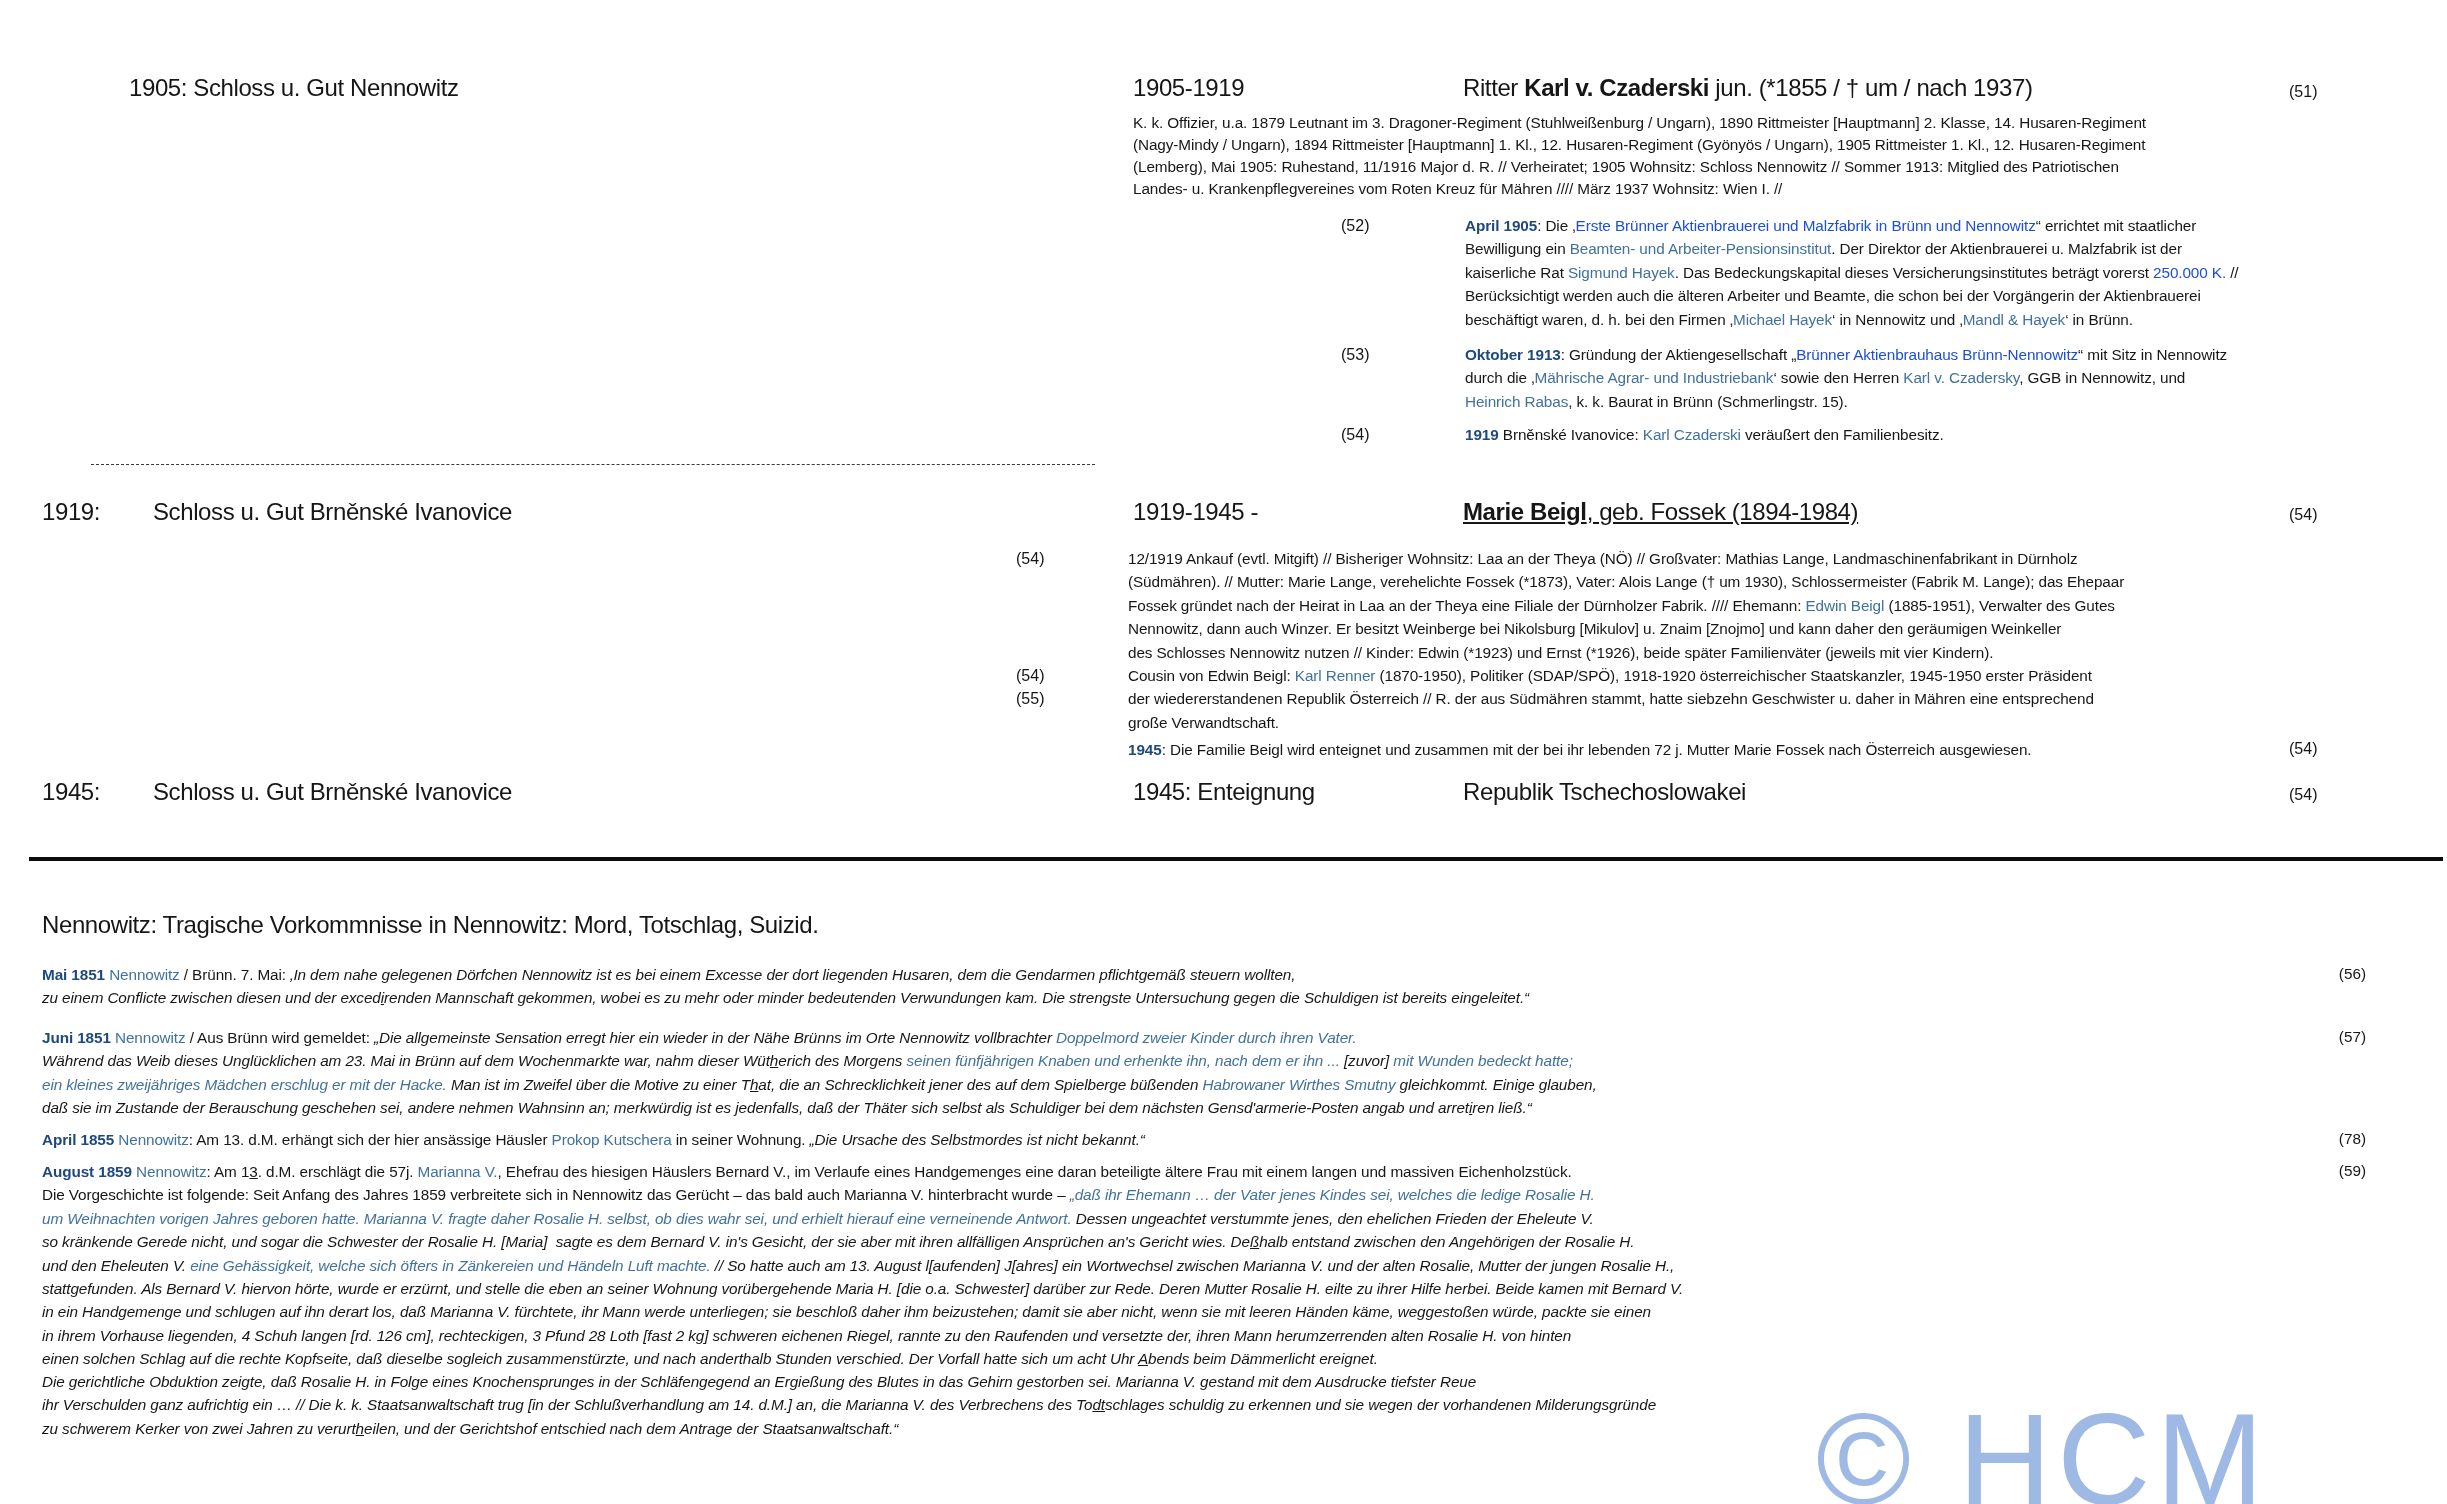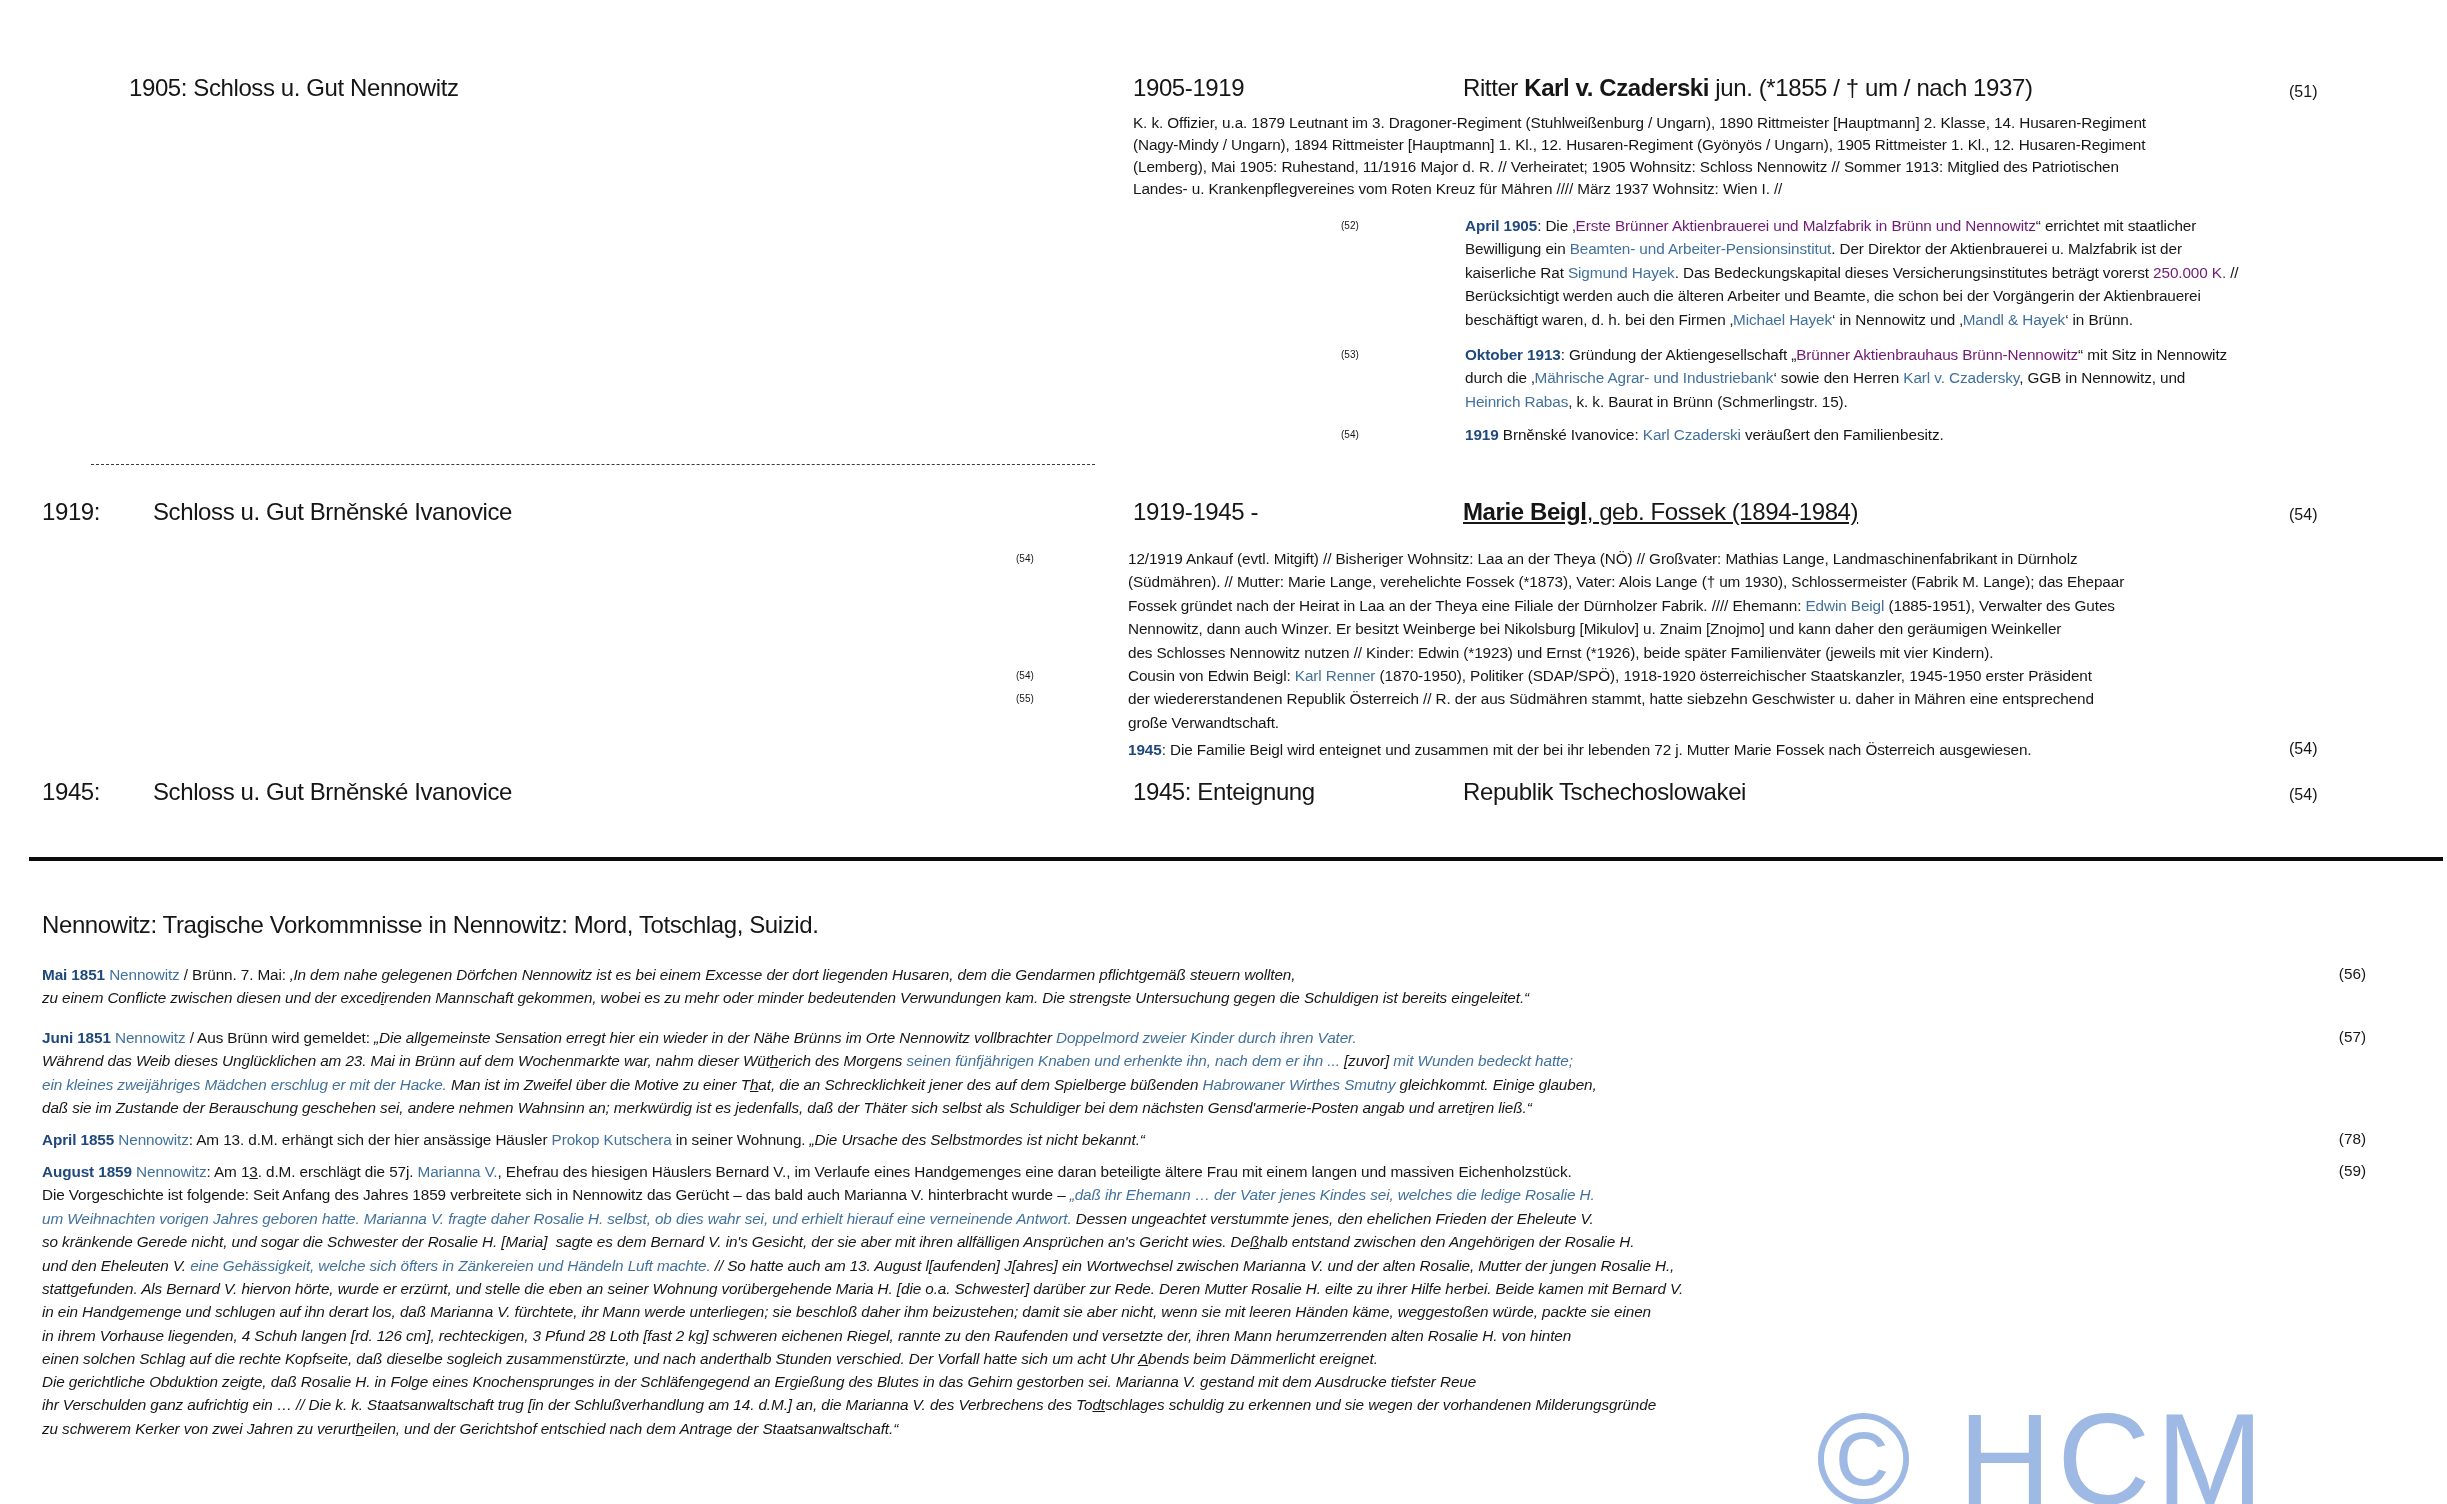--- a/index.html
+++ b/index.html
@@ -4,25 +4,25 @@
 <style>
   html,body{margin:0;padding:0;background:#ffffff;}
   #page{position:relative;width:2447px;height:1505px;background:#ffffff;overflow:hidden;
         font-family:"Liberation Sans",sans-serif;color:#161616;}
   .abs{position:absolute;margin-top:20px;}
   .h1{font-size:24px;letter-spacing:-0.4px;white-space:pre;}
   .body-txt{font-size:15.3px;line-height:23.4px;letter-spacing:-0.1px;white-space:pre-wrap;}
   .bio{line-height:22px;}
   .fn{font-size:16px;text-align:left;width:81px;}
   .fnb{font-size:15.3px;text-align:right;width:81px;}
-  .num{font-size:10px;line-height:23.4px;white-space:pre-wrap;}
+  .num{font-size:16px;line-height:23.4px;white-space:pre-wrap;}
   .b{font-weight:700;}
   .navy{color:#1F497D;font-weight:700;}
   .blue{color:#41719C;}
-  .brown{color:#701a75;text-align:right;}
+  .brown{color:#1d4ed8;text-align:right;}
   .i{font-style:italic;}
   .u{text-decoration:underline;}
   .dash-line{border-top:1.9px dashed #3a3a3a;height:0;}
   .solid-line{background:#0c0c0c;height:3.8px;}
   .watermark{font-size:129px;color:#9FB9E5;letter-spacing:5.7px;white-space:pre;}
 </style>
 </head>
 <body>
 
 <div id="page">

